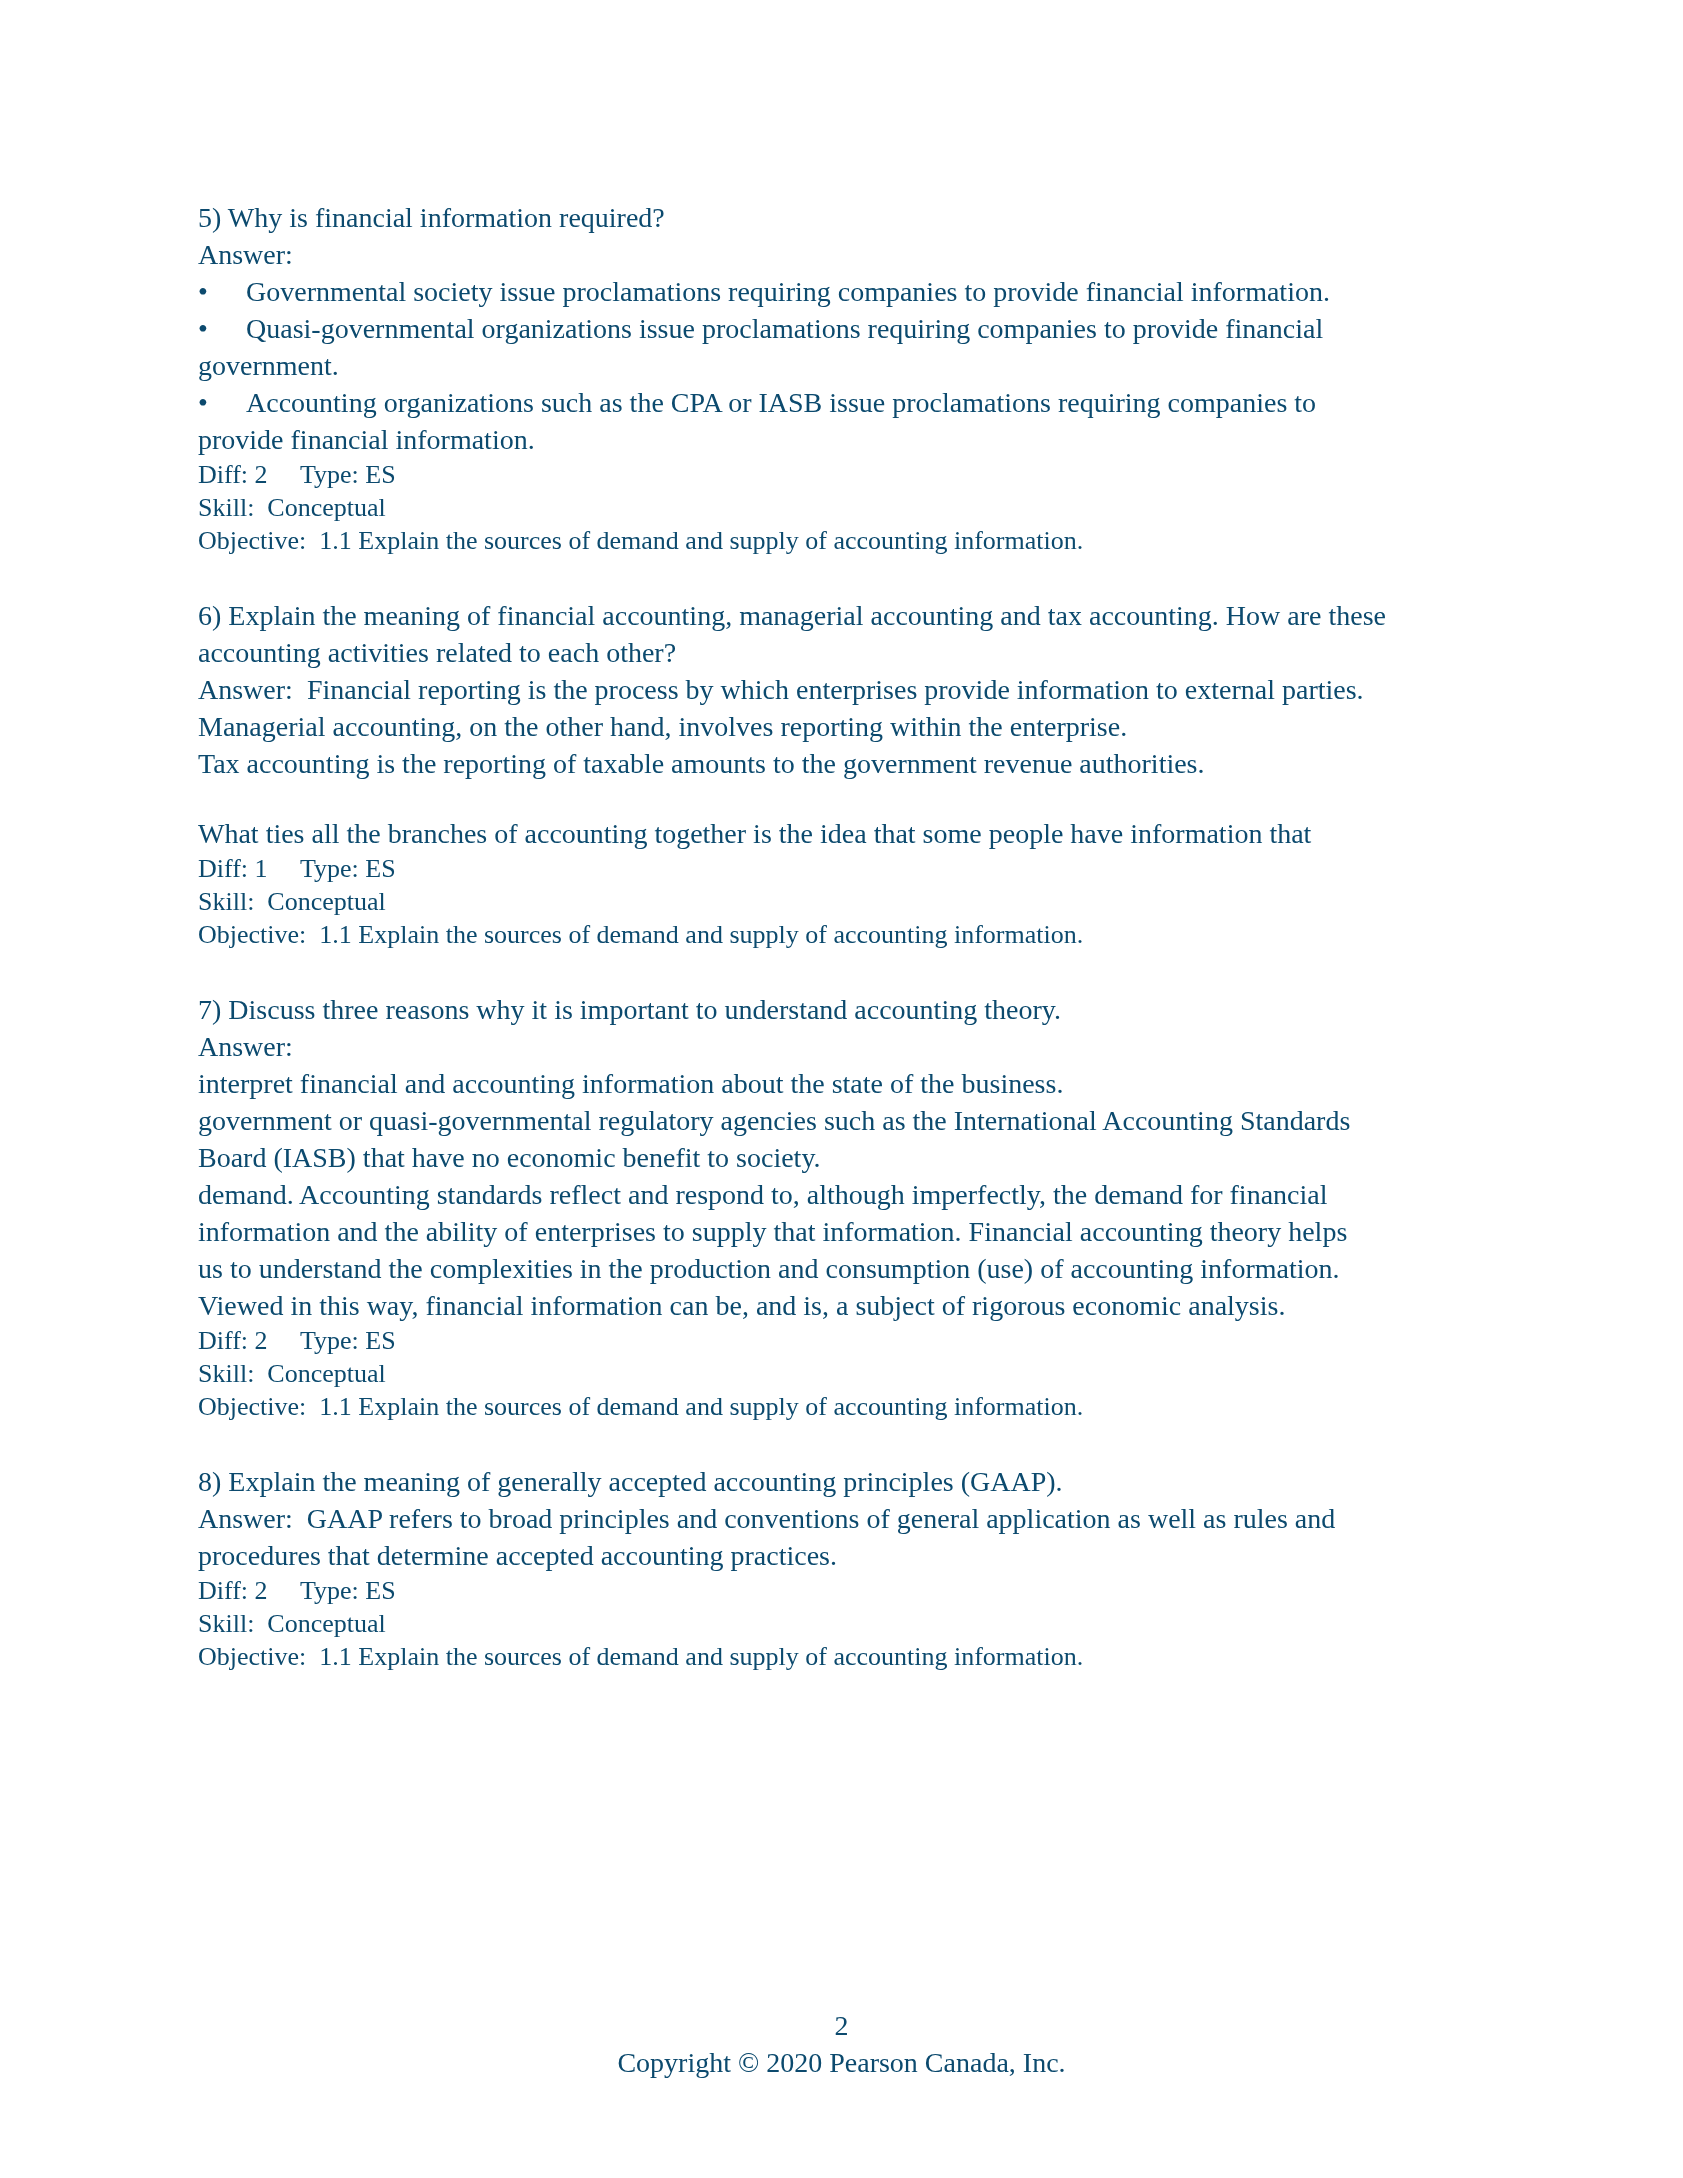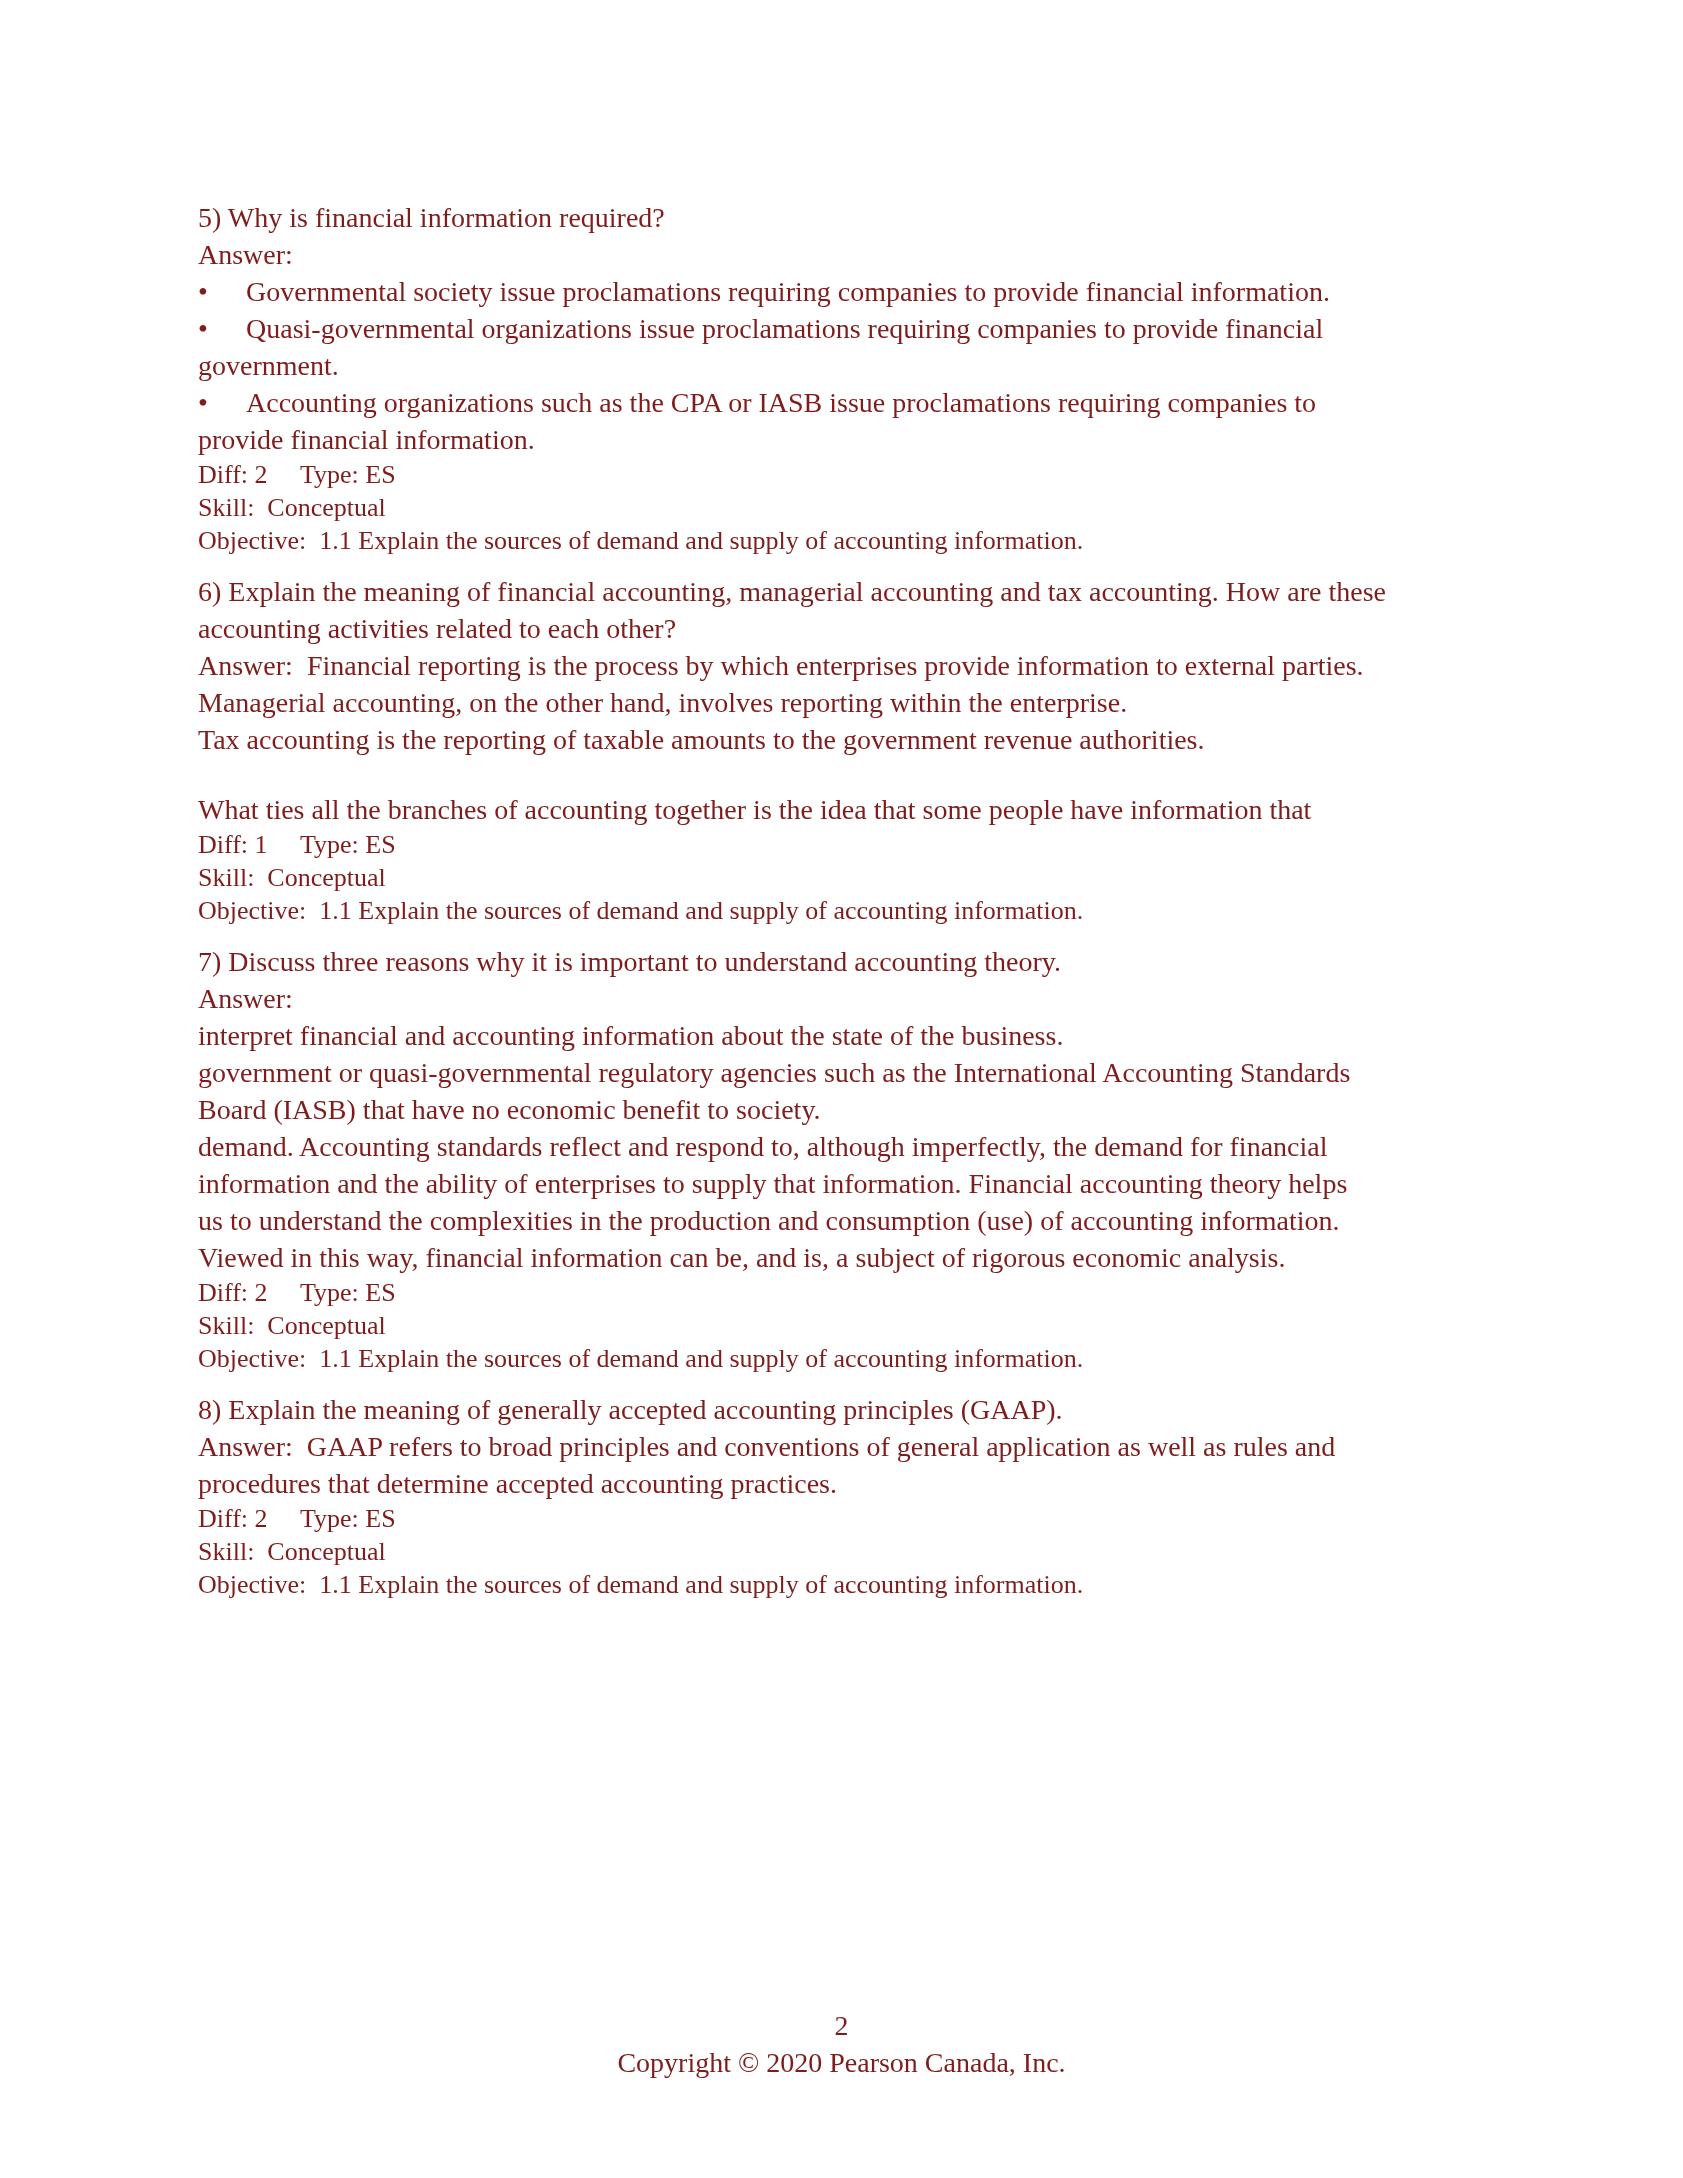--- a/index.html
+++ b/index.html
@@ -1,35 +1,35 @@
 <!DOCTYPE html>
 <html><head>
 <meta charset="utf-8">
 <style>
   html, body { margin: 0; padding: 0; background: #ffffff; }
   .page {
     position: relative;
     width: 1683px;
     height: 2178px;
     background: #ffffff;
-    color: #7f1d1d;
+    color: #0c4a6e;
     font-family: "Liberation Serif", "DejaVu Serif", serif;
     overflow: hidden;
   }
   .content {
     position: absolute;
     left: 198px;
     top: 199px;
     width: 1297px;
   }
   
   .bl { font-size: 28px; line-height: 37px; white-space: pre; }
   
   .ml { font-size: 26px; line-height: 33px; white-space: pre; }
-  .qblock { margin-top: 16px; }
+  .qblock { margin-top: 40px; }
   .qblock:first-child { margin-top: 0; }
   .blank-line { height: 33px; }
   .bullet-marker { display: inline-block; width: 48px; }
   .diff-label { display: inline-block; width: 102px; }
   b { font-weight: normal; }
   .footer {
     position: absolute;
     top: 2007px;
     left: 0;
     width: 1683px;

